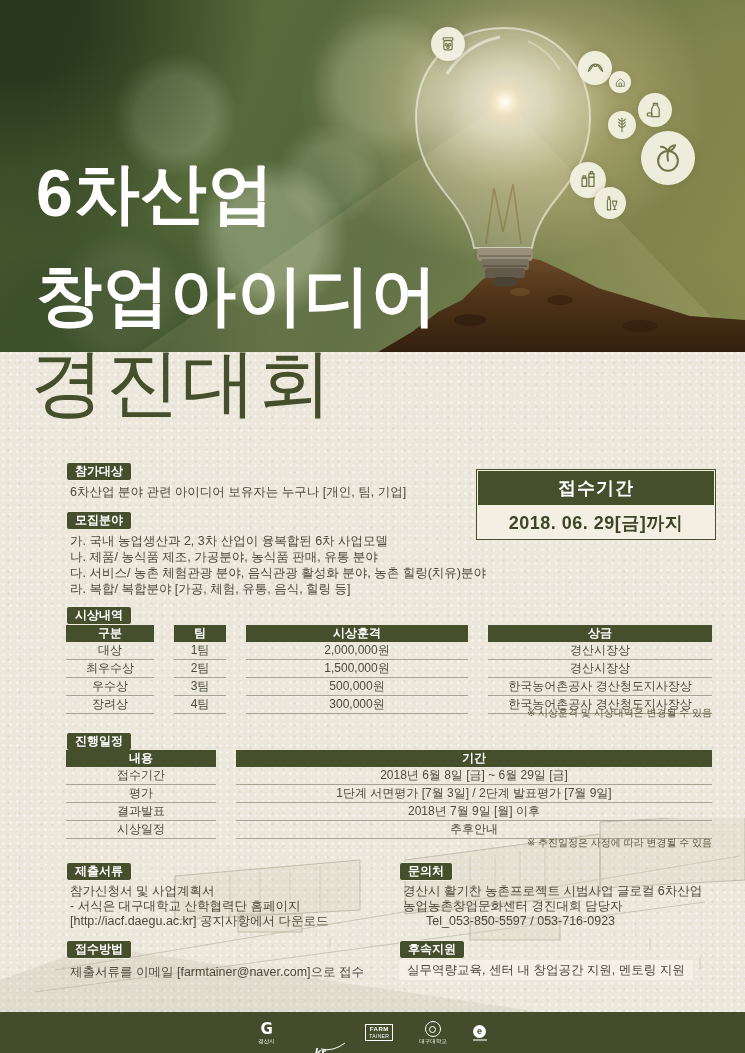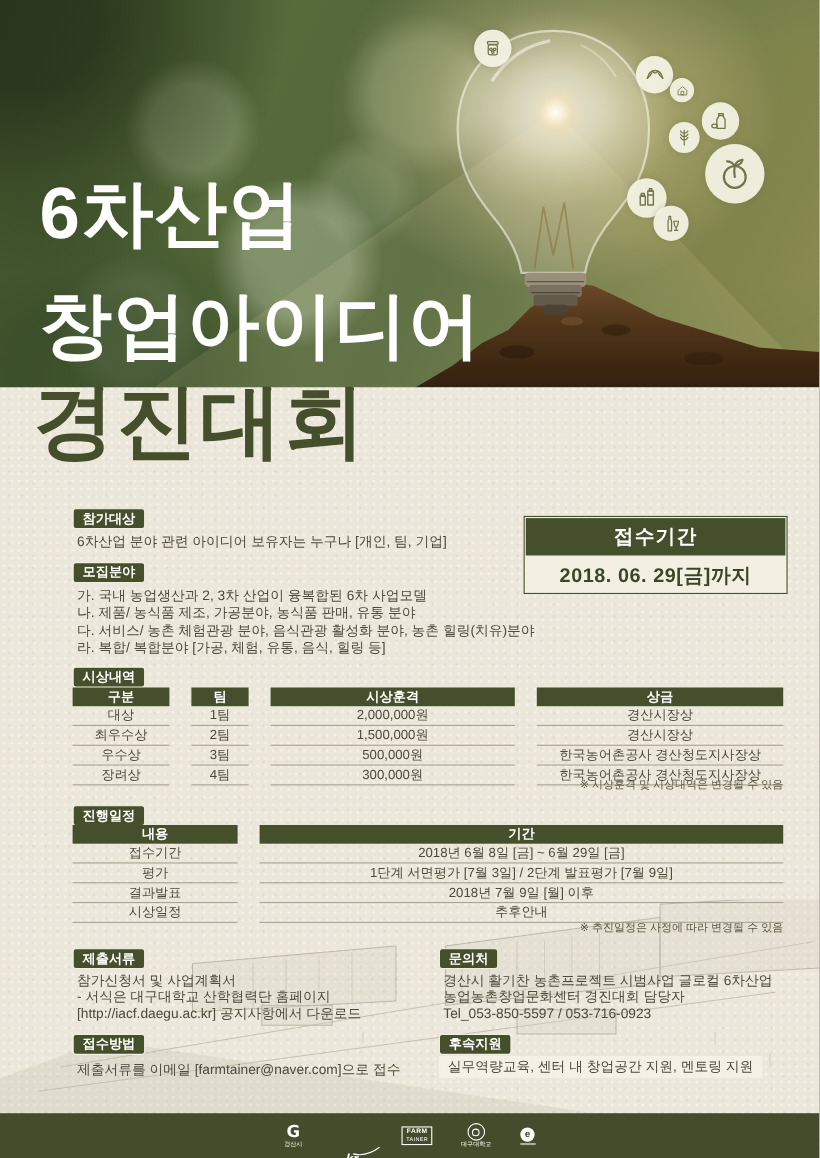--- a/index.html
+++ b/index.html
@@ -23,21 +23,21 @@
       radial-gradient(circle at 120px 300px, rgba(195,208,172,.2) 0 42px, rgba(195,208,172,0) 68px),
       radial-gradient(circle at 700px 150px, rgba(160,150,85,.4) 0 110px, rgba(160,150,85,0) 280px),
       linear-gradient(115deg, #46582f 0%, #566a3a 30%, #51653a 55%, #6c7a46 85%, #7d854c 100%);}
   .hero-art{position:absolute;left:0;top:0;}
   .hicon{position:absolute;border-radius:50%;background:rgba(243,241,227,.95);
     display:flex;align-items:center;justify-content:center;box-shadow:0 0 6px rgba(90,100,50,.25);}
   .hicon svg{stroke:#6f7647;fill:none;stroke-width:1.4;stroke-linecap:round;stroke-linejoin:round;}
   .hero-title{position:absolute;color:#fff;font-weight:800;font-size:66px;letter-spacing:1px;line-height:1;white-space:nowrap;z-index:5;}
   .t1{left:36px;top:160px;text-align:center;}
   .t2{left:36px;top:262px;}
-  .t3{position:absolute;left:30px;top:346px;color:#454f2b;font-weight:700;font-size:74px;letter-spacing:2px;line-height:1;z-index:5;}
+  .t3{position:absolute;left:30px;top:346px;color:#454f2b;font-weight:400;font-size:74px;letter-spacing:2px;line-height:1;z-index:5;}
   
   .badge{position:absolute;background:#454f2b;color:#fff;font-size:12px;font-weight:bold;
     padding:1px 8px 2px;border-radius:3px;border:1px solid #f2efe2;line-height:14px;white-space:nowrap;z-index:4;}
   .txt{position:absolute;color:#4b4a3c;font-size:12.5px;line-height:16.4px;white-space:nowrap;z-index:4;}
   .note{position:absolute;left:66px;width:646px;text-align:right;color:#5a573f;font-size:10px;z-index:4;}
   
   .deadline{position:absolute;left:476px;top:469px;width:240px;height:71px;
     border:1px solid #454f2b;background:#f3f0e3;box-sizing:border-box;z-index:4;}
   .deadline .hd{height:34px;margin:1px;background:#454f2b;color:#fff;font-size:18px;font-weight:bold;
     display:flex;align-items:center;justify-content:center;letter-spacing:1px;}
@@ -276,21 +276,21 @@
   <div class="note" style="top:836px">※ 추진일정은 사정에 따라 변경될 수 있음</div>
 
   <span class="badge" style="left:66px;top:862px">제출서류</span>
   <div class="txt" style="left:70px;top:884px;line-height:15.5px">참가신청서 및 사업계획서</div>
   <div class="txt" style="left:70px;top:899px;line-height:15.5px">- 서식은 대구대학교 산학협력단 홈페이지</div>
   <div class="txt" style="left:70px;top:914px;line-height:15.5px">[http://iacf.daegu.ac.kr] 공지사항에서 다운로드</div>
 
   <span class="badge" style="left:399px;top:862px">문의처</span>
   <div class="txt" style="left:403px;top:884px;line-height:15.5px">경산시 활기찬 농촌프로젝트 시범사업 글로컬 6차산업</div>
   <div class="txt" style="left:403px;top:899px;line-height:15.5px">농업농촌창업문화센터 경진대회 담당자</div>
-  <div class="txt" style="left:403px;top:914px;line-height:15.5px">Tel_053-850-5597 / 053-716-0923</div>
+  <div class="txt" style="left:426px;top:914px;line-height:15.5px">Tel_053-850-5597 / 053-716-0923</div>
 
   <span class="badge" style="left:66px;top:940px">접수방법</span>
   <div class="txt" style="left:70px;top:964px">제출서류를 이메일 [farmtainer@naver.com]으로 접수</div>
 
   <span class="badge" style="left:399px;top:940px">후속지원</span>
   <div class="txt hl" style="left:399px;top:960px">실무역량교육, 센터 내 창업공간 지원, 멘토링 지원</div>
 
   <div class="footer">
     <div class="logo">
       <div class="mark-g">G</div>

